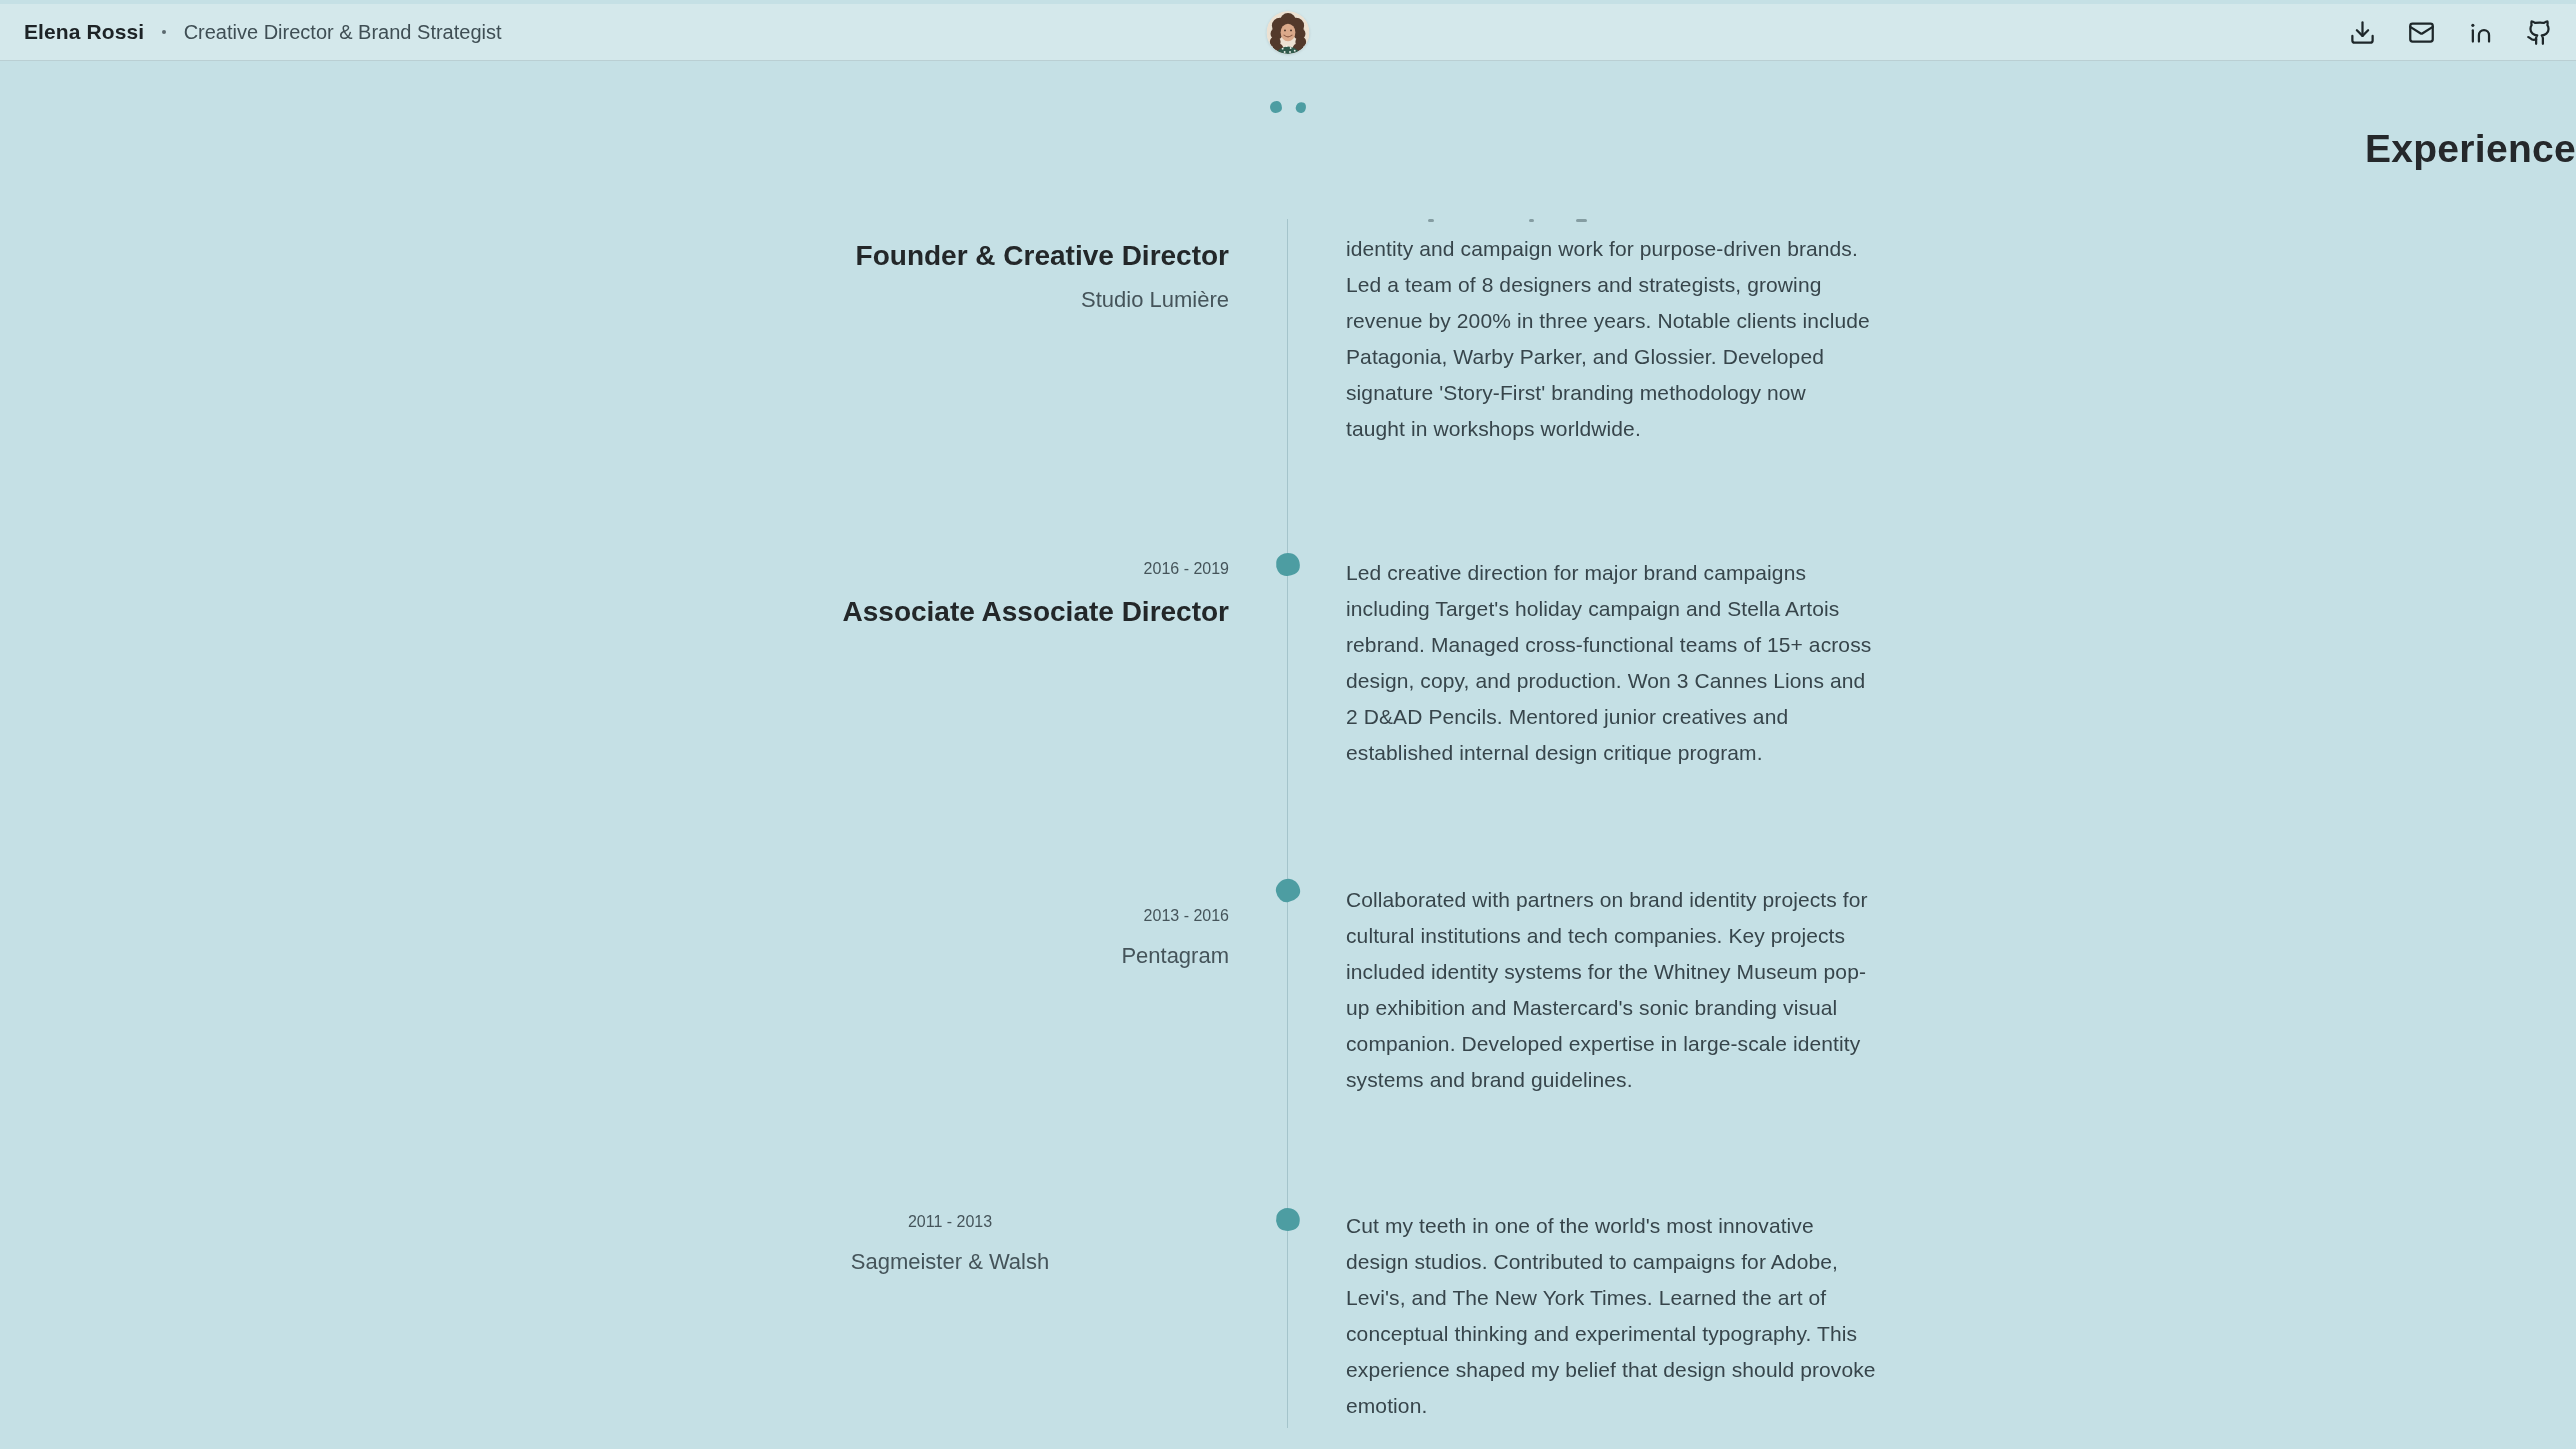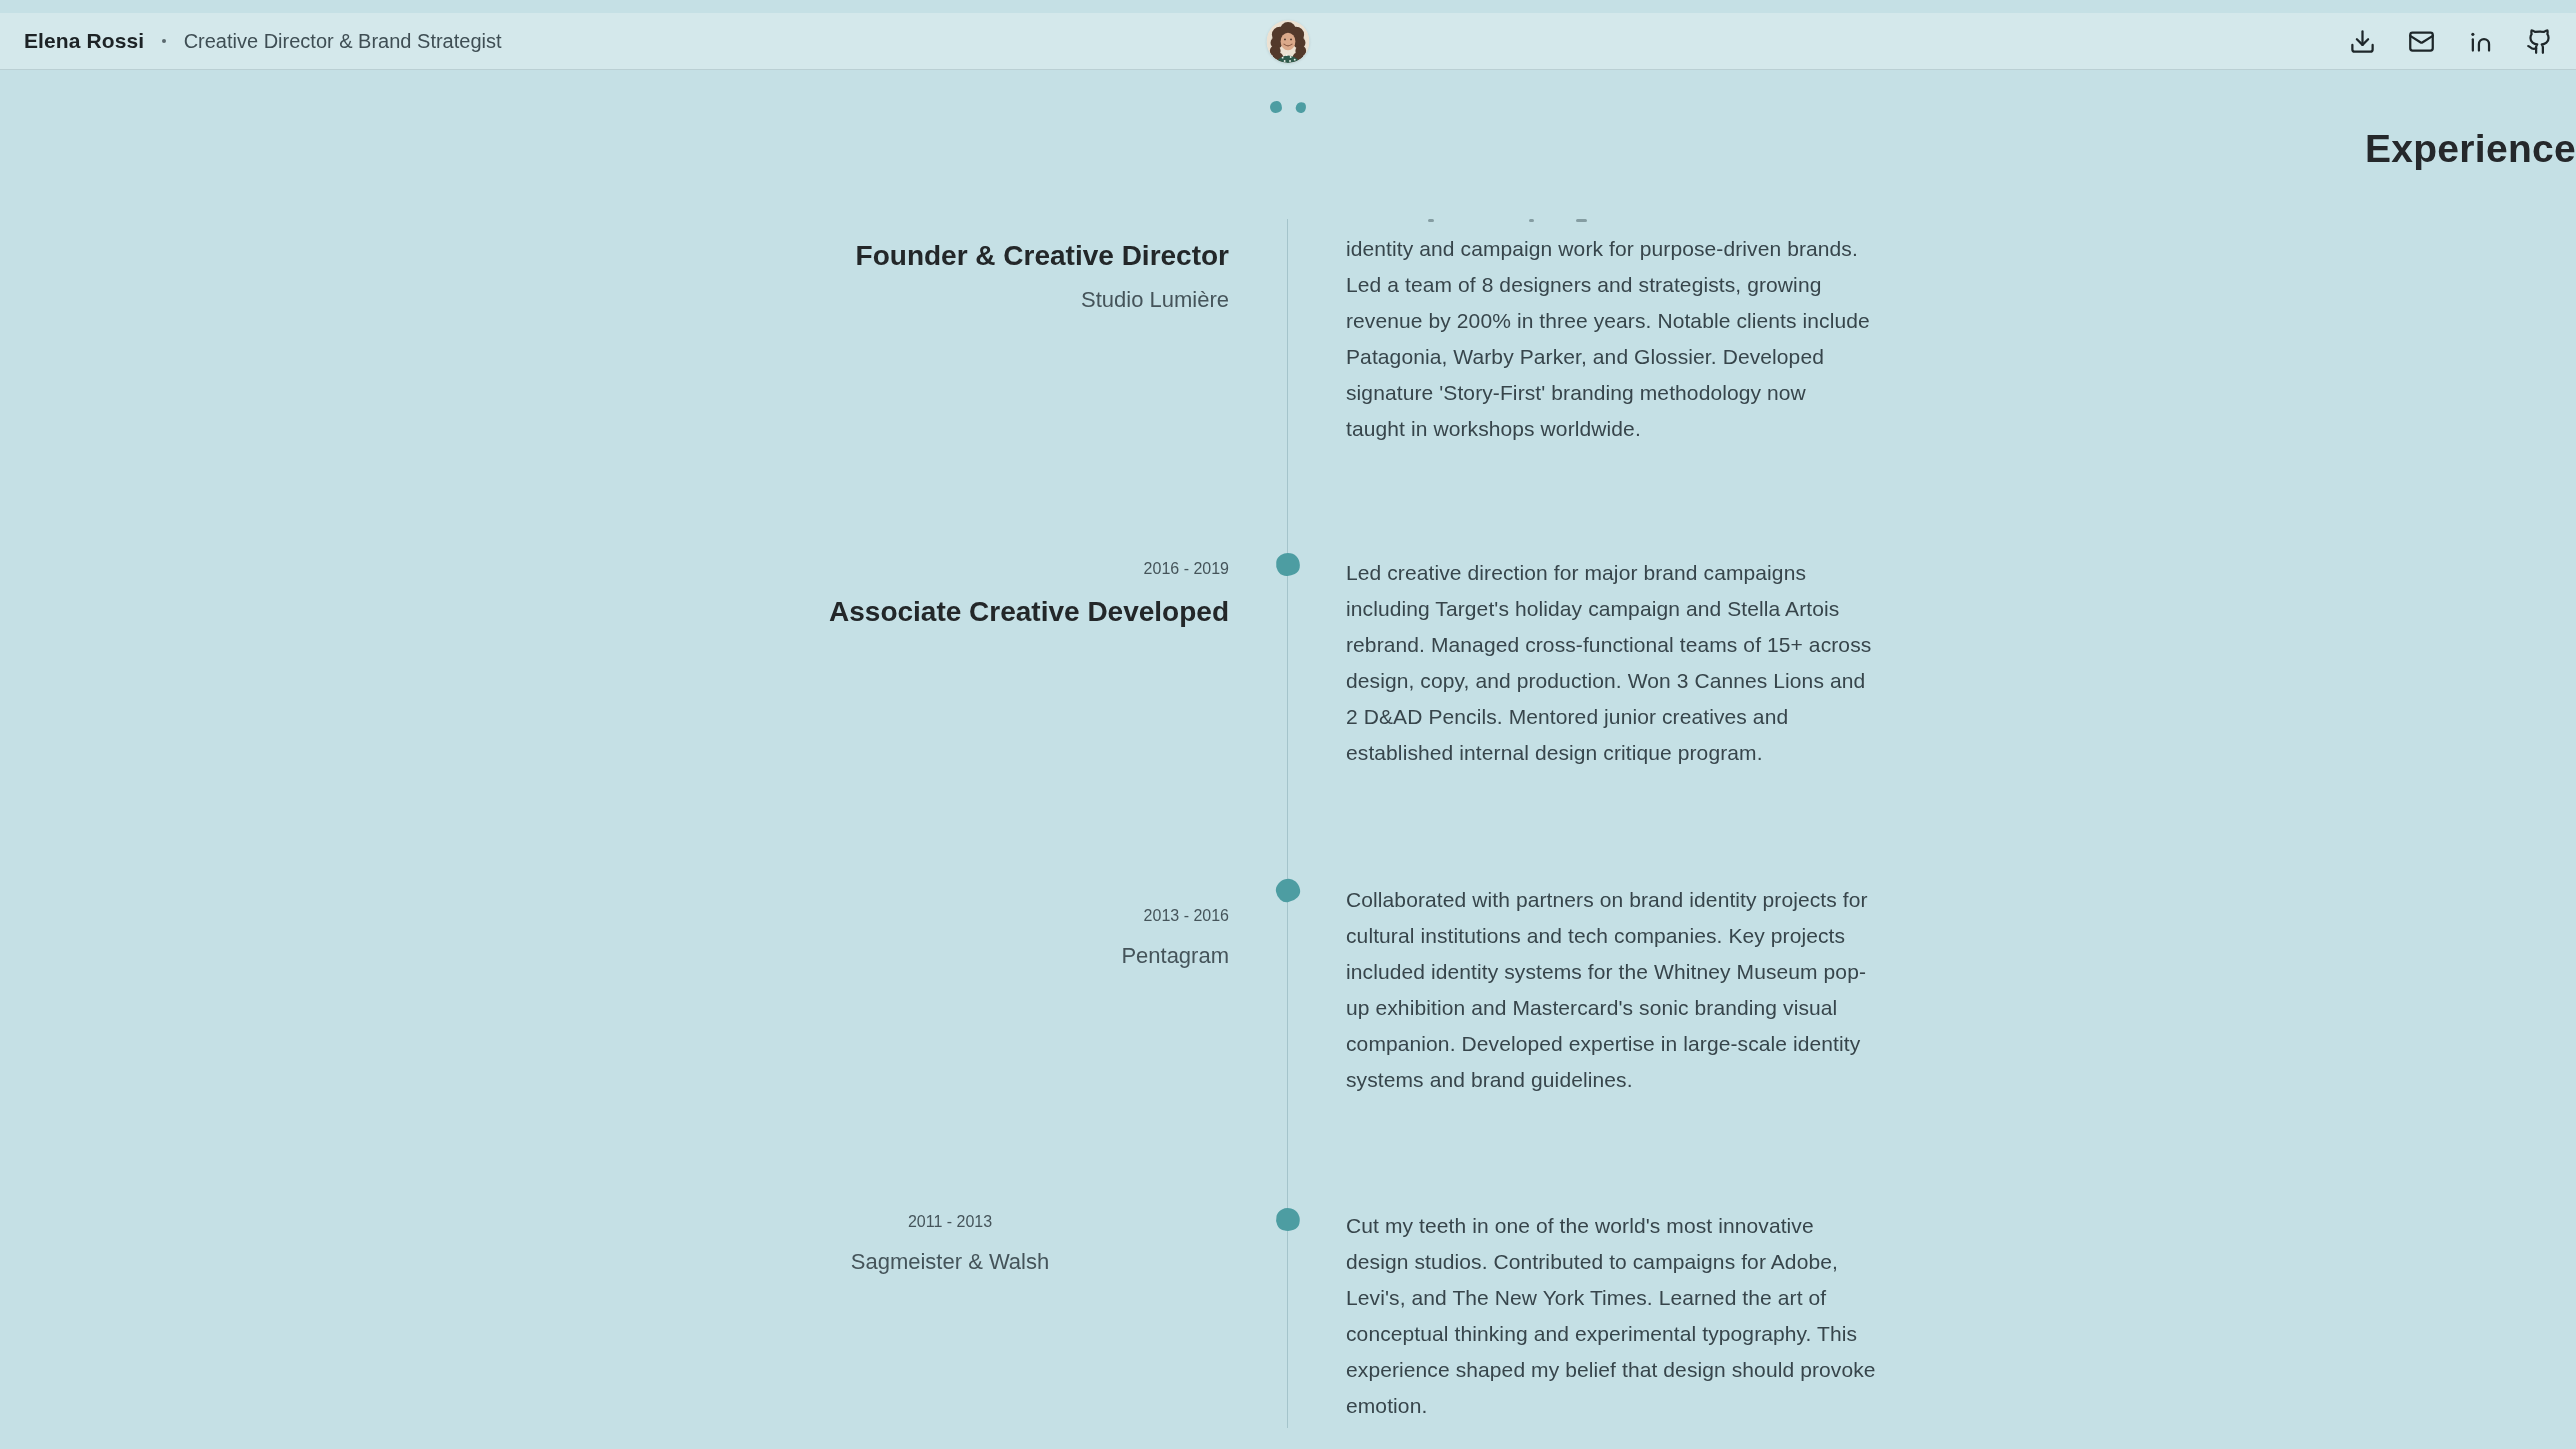--- a/index.html
+++ b/index.html
@@ -6,21 +6,21 @@
   html,body { width:2576px; height:1449px; overflow:hidden; }
   body {
     background:#c5e0e5;
     font-family:"Liberation Sans","DejaVu Sans",sans-serif;
     color:#232729;
     position:relative;
   }
 
   
   .header {
-    position:absolute; top:13px; left:0; width:100%; height:57px;
+    position:absolute; top:4px; left:0; width:100%; height:57px;
     background:rgba(255,255,255,0.26);
     border-bottom:1.3px solid rgba(120,145,150,0.28);
     display:flex; align-items:center;
     padding:0 24px;
     z-index:10;
   }
   .header-left { display:flex; align-items:center; gap:17.4px; }
   .header-name { font-size:21px; font-weight:700; color:#1d2326; letter-spacing:0.1px; }
   .header-sep  { width:4.7px; height:4.7px; border-radius:50%; background:#5a686e; }
   .header-subtitle { font-size:20px; color:#3f4e54; }
@@ -196,21 +196,21 @@
   <p class="desc">identity and campaign work for purpose-driven brands.
 Led a team of 8 designers and strategists, growing
 revenue by 200% in three years. Notable clients include
 Patagonia, Warby Parker, and Glossier. Developed
 signature 'Story-First' branding methodology now
 taught in workshops worldwide.</p>
 </div>
 
 <div class="entry-left pos-e2l">
   <div class="date">2016 - 2019</div>
-  <div class="role">Associate Creative Developed</div>
+  <div class="role">Associate Associate Director</div>
 </div>
 <div class="entry-right pos-e2r">
   <p class="desc">Led creative direction for major brand campaigns
 including Target's holiday campaign and Stella Artois
 rebrand. Managed cross-functional teams of 15+ across
 design, copy, and production. Won 3 Cannes Lions and
 2 D&amp;AD Pencils. Mentored junior creatives and
 established internal design critique program.</p>
 </div>
 

